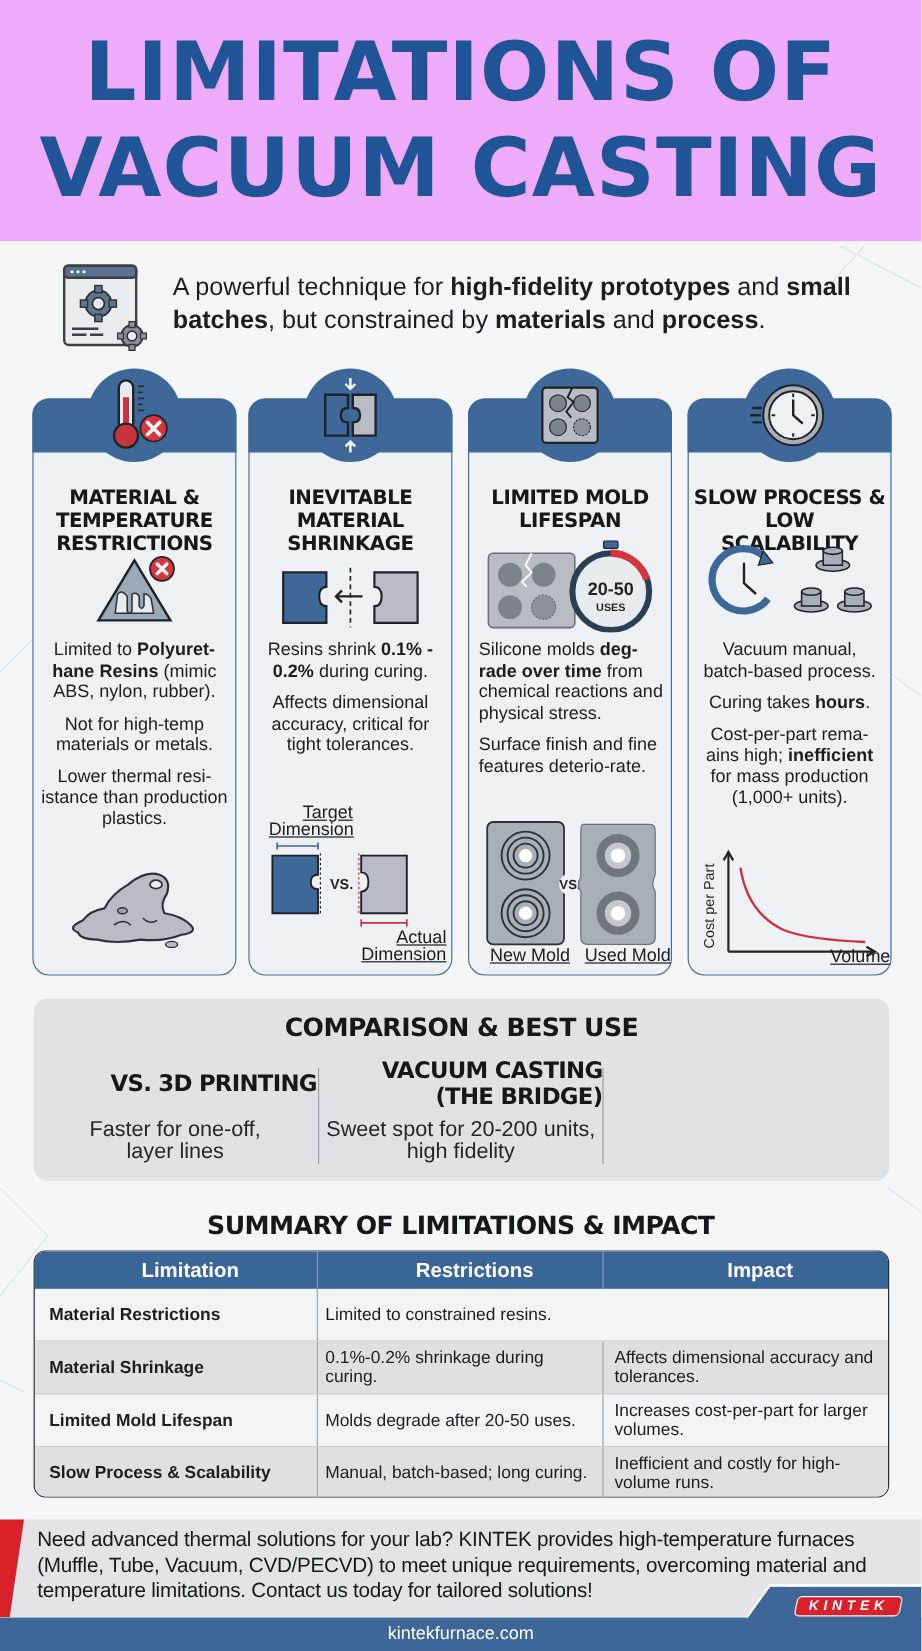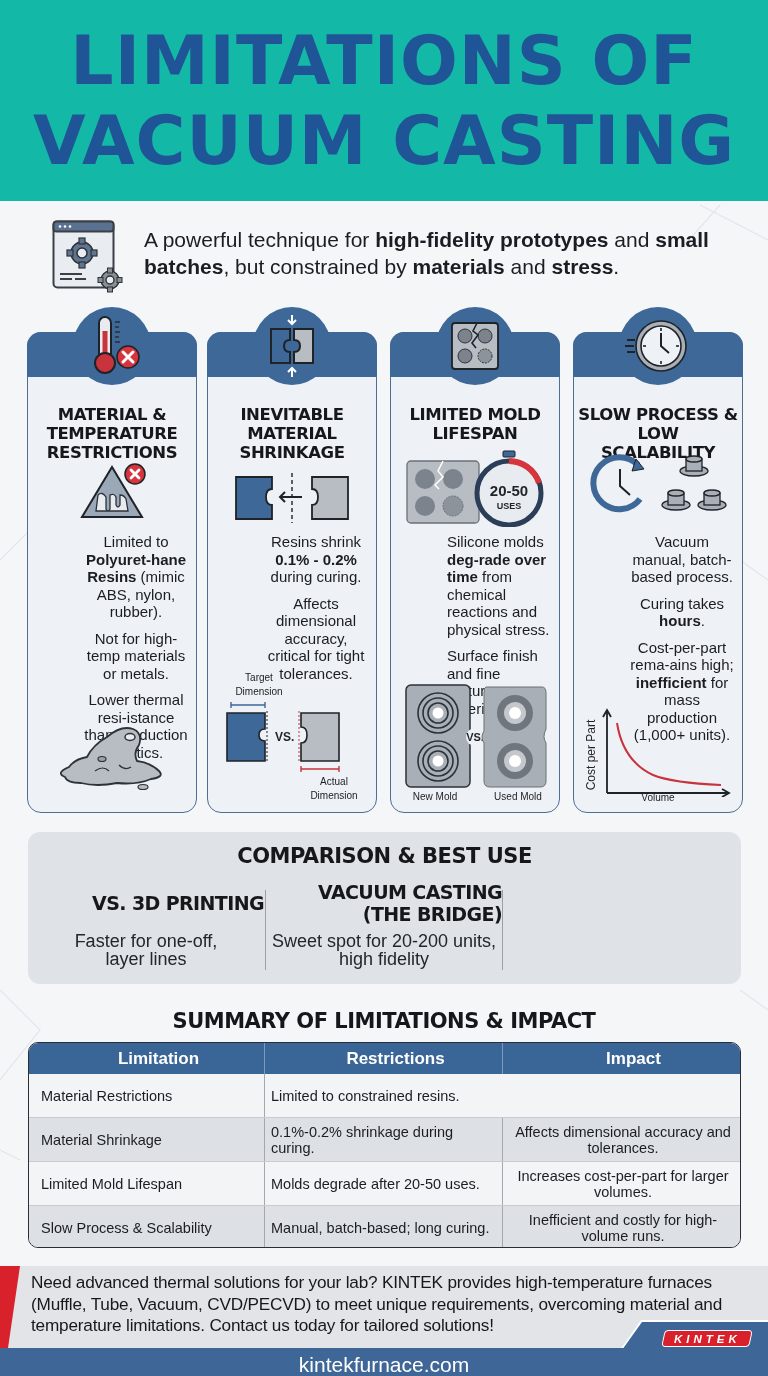--- a/index.html
+++ b/index.html
@@ -8,21 +8,21 @@
     position: relative;
     background: #f4f6f8;
     font-family: "Liberation Sans", "DejaVu Sans", sans-serif;
     color: #1b1d22;
   }
   .hexbg { position: absolute; inset: 0; pointer-events: none; }
 
   
   .header {
     position: absolute; left: 0; top: 0; width: 768px; height: 201px;
-    background: #14b8a6;
+    background: #f0abfc;
     display: flex; flex-direction: column; align-items: center; justify-content: center;
   }
   .header .title-line {
     font-family: "DejaVu Sans", sans-serif;
     font-weight: bold;
     color: #1f5596;
     font-size: 68px;
     line-height: 80px;
     letter-spacing: 1px;
     white-space: nowrap;
@@ -58,24 +58,24 @@
     position: absolute; left: 4px; right: 4px; top: 72px;
     text-align: center; font-weight: bold; font-size: 16.5px; line-height: 19px;
     font-family: "DejaVu Sans", sans-serif; letter-spacing: -0.4px;
     color: #15171b;
   }
   .card-illus { position: absolute; left: 0; right: 0; display: flex; justify-content: center; }
   .card-body {
     position: absolute; left: 6px; right: 6px;
     font-size: 15px; line-height: 17.5px; color: #1b1d22;
   }
-  .card-body p { margin-bottom: 9px; margin-left: 48px; }
+  .card-body p { margin-bottom: 9px; }
   .center { text-align: center; }
   .left { text-align: left; }
-  .card-caption { position: absolute; font-size: 10px; line-height: 14px; color: #1b1d22; text-align: center; }
+  .card-caption { position: absolute; font-size: 15px; line-height: 14px; color: #1b1d22; text-align: right; text-decoration: underline; }
 
   
   .compare {
     position: absolute; left: 28px; top: 832px; width: 713px; height: 152px;
     background: #dfe2e6; border-radius: 12px;
   }
   .compare-title {
     position: absolute; left: 0; right: 0; top: 12px;
     text-align: center; font-weight: bold; font-size: 21px; font-family: "DejaVu Sans", sans-serif;
     letter-spacing: -0.5px; color: #15171b;
@@ -100,25 +100,25 @@
     background: #f2f4f6;
   }
   .trow { display: flex; border-bottom: 1px solid #c8ccd2; }
   .trow:last-child { border-bottom: none; }
   .trow.alt { background: #dde0e4; }
   .thead { background: #3a6597; height: 31px; border-bottom: none; }
   .cell { display: flex; align-items: center; padding: 0 6px; font-size: 14.5px; line-height: 16px; border-right: 1px solid #a3a8ae; }
   .cell:last-child { border-right: none; }
   .c1 { width: 236px; padding-left: 12px; }
   .c2 { width: 238px; }
-  .c3 { flex: 1; padding-left: 9px; text-align: center; }
+  .c3 { flex: 1; padding-left: 9px; }
   .thead .cell { justify-content: center; color: #ffffff; font-weight: bold; font-size: 17px; border-right: 1px solid #7e9ac0; padding-left: 30px; }
   .thead .cell:last-child { border-right: none; }
   .tbody-row { height: 44px; }
-  .cell.b { font-weight: normal; }
+  .cell.b { font-weight: bold; }
 
   
   .cta {
     position: absolute; left: 0; top: 1266px; width: 768px; height: 82px;
     background: #e2e4e7;
   }
   .cta-red {
     position: absolute; left: 0; top: 1266px; width: 20px; height: 82px;
     background: #d9212b; clip-path: polygon(0 0, 100% 0, 40% 100%, 0 100%);
   }
@@ -140,21 +140,21 @@
   }
   .brand-badge {
     position: absolute; left: 664px; top: 1331px; width: 86px; height: 15px;
     background: #d9212b; border-radius: 3px; transform: skewX(-12deg);
     box-shadow: 0 0 0 1px #ffffff;
     display: flex; align-items: center; justify-content: center;
   }
   .brand-badge span { color: #fff; font-weight: bold; font-style: italic; font-size: 11.5px; letter-spacing: 4px; transform: skewX(12deg); }
   .footer-url {
     position: absolute; left: 0; right: 0; top: 1353px; text-align: center;
-    color: #ffffff; font-size: 21px;
+    color: #ffffff; font-size: 15px;
   }
 </style>
 </head>
 <body>
 
 <svg class="hexbg" width="768" height="1376" viewBox="0 0 768 1376">
   <g stroke="#e2e6ea" stroke-width="1.2" fill="none">
     <path d="M700 205 L768 240 M680 250 L720 205"></path>
     <path d="M0 560 L40 520 L40 470"></path>
     <path d="M740 560 L768 580"></path>
@@ -194,21 +194,21 @@
         <rect x="-12" y="-2.5" width="5" height="5"></rect>
           <rect x="7" y="-2.5" width="5" height="5"></rect>
       </g>
       <circle r="4" fill="#e9edf2" stroke="#2d3238" stroke-width="1.4"></circle>
     </g>
     <line x1="8" y1="54" x2="30" y2="54" stroke="#3b3f46" stroke-width="2"></line>
     <line x1="8" y1="59" x2="20" y2="59" stroke="#3b3f46" stroke-width="2"></line>
     <line x1="23" y1="59" x2="34" y2="59" stroke="#3b3f46" stroke-width="2"></line>
   </svg>
   <div class="intro-text">
-    <span>A powerful technique for </span><b>high-fidelity prototypes</b><span> and </span><b>small batches</b><span>, but constrained by </span><b>materials</b><span> and </span><b>stress</b><span>.</span>
+    <span>A powerful technique for </span><b>high-fidelity prototypes</b><span> and </span><b>small batches</b><span>, but constrained by </span><b>materials</b><span> and </span><b>process</b><span>.</span>
   </div>
 </div>
 
 <div class="card" style="left:27px;">
   <div class="card-band"></div>
   <div class="card-bubble">
     <svg width="66" height="66" viewBox="0 0 66 66">
       <rect x="20" y="4" width="12" height="42" rx="6" fill="#e8ecf1" stroke="#1f2227" stroke-width="2"></rect>
       <rect x="23.5" y="18" width="5" height="30" fill="#c9333b"></rect>
       <circle cx="26" cy="50" r="10" fill="#c9333b" stroke="#1f2227" stroke-width="2"></circle>

